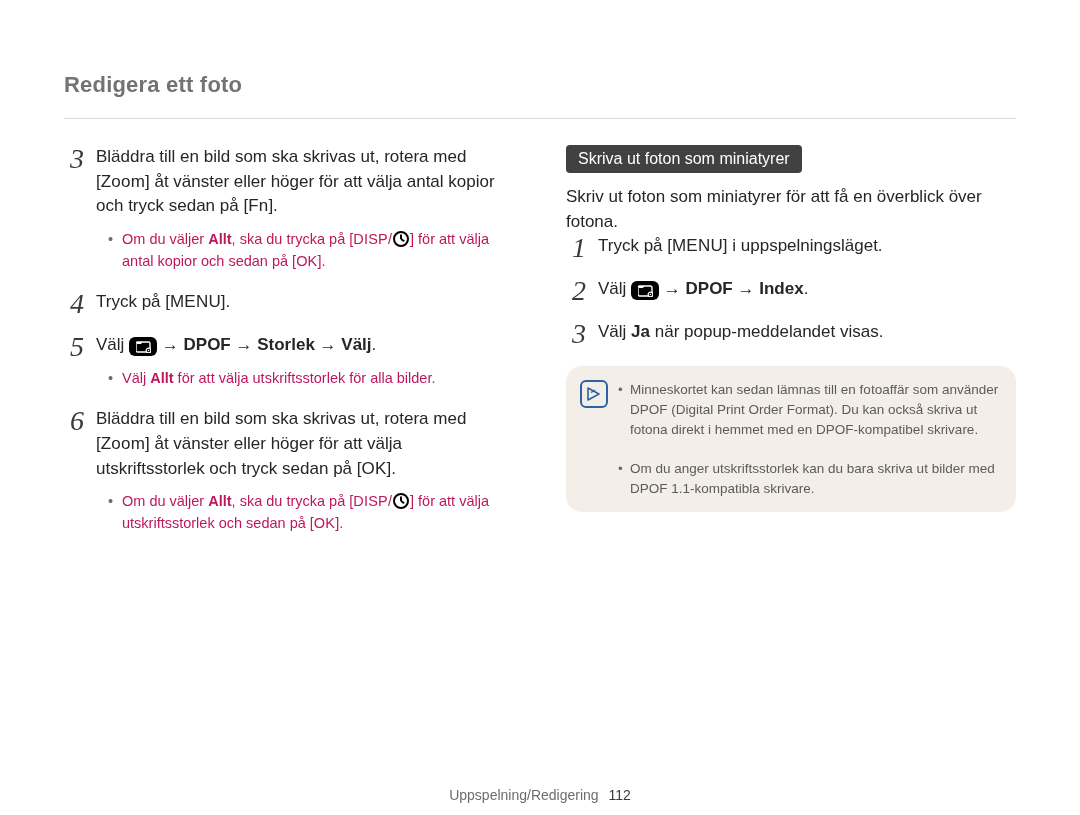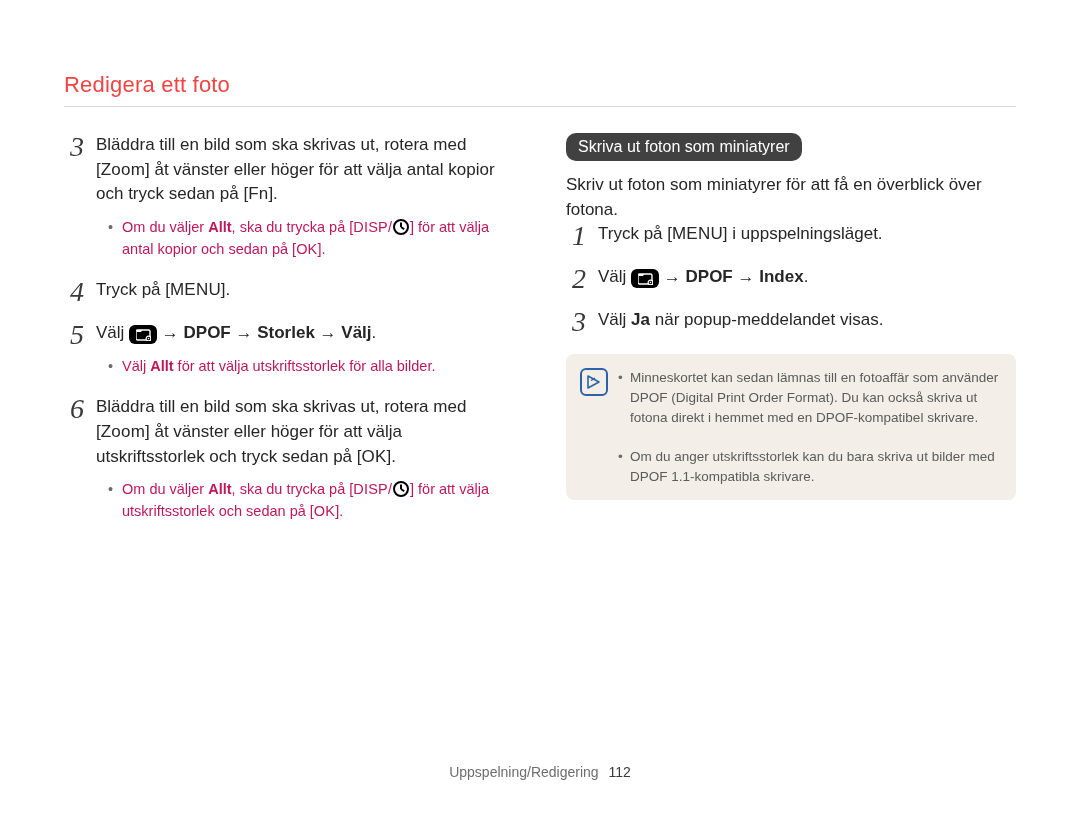--- a/index.html
+++ b/index.html
@@ -13,25 +13,25 @@
     -webkit-font-smoothing: antialiased;
   }
   .page {
     position: relative;
     width: 1080px;
     height: 815px;
     box-sizing: border-box;
     padding: 72px 64px 0 64px;
   }
   .page-title {
-    font-weight: 400;
+    font-weight: 700;
     font-size: 22px;
-    color: #ef4444;
+    color: #737373;
     letter-spacing: 0.2px;
-    margin-bottom: 8px;
+    margin-bottom: 20px;
   }
   .rule {
     height: 1px;
     background: #dcdcdc;
     margin-bottom: 26px;
   }
   .columns {
     display: flex;
     gap: 52px;
   }
@@ -106,32 +106,32 @@
     vertical-align: -4px;
   }
   .icon-timer svg { width: 18px; height: 18px; }
 
   .heading-pill {
     display: inline-block;
     background: #414141;
     color: #fff;
     font-size: 16px;
     padding: 4px 12px 5px;
-    border-radius: 10px;
+    border-radius: 4px;
     margin-bottom: 12px;
     line-height: 1.2;
   }
   .intro {
     font-size: 17px;
     line-height: 1.45;
   }
 
   .note-box {
     background: #f3efe8;
-    border-radius: 8px;
+    border-radius: 16px;
     padding: 14px 16px 14px 52px;
     position: relative;
     margin-top: 22px;
     font-size: 13.5px;
     color: #5b5b5b;
     line-height: 1.45;
   }
   .note-icon {
     position: absolute;
     left: 14px;
@@ -161,21 +161,21 @@
     position: absolute;
     left: 0;
     top: 0;
     color: #6b6b6b;
   }
 
   .footer {
     position: absolute;
     left: 0;
     right: 0;
-    bottom: 35px;
+    bottom: 12px;
     text-align: center;
     font-size: 14px;
     color: #6d6d6d;
   }
   .footer .pnum { color: #3a3a3a; margin-left: 6px; }
 </style>
 </head>
 <body>
 
 <div class="page">

